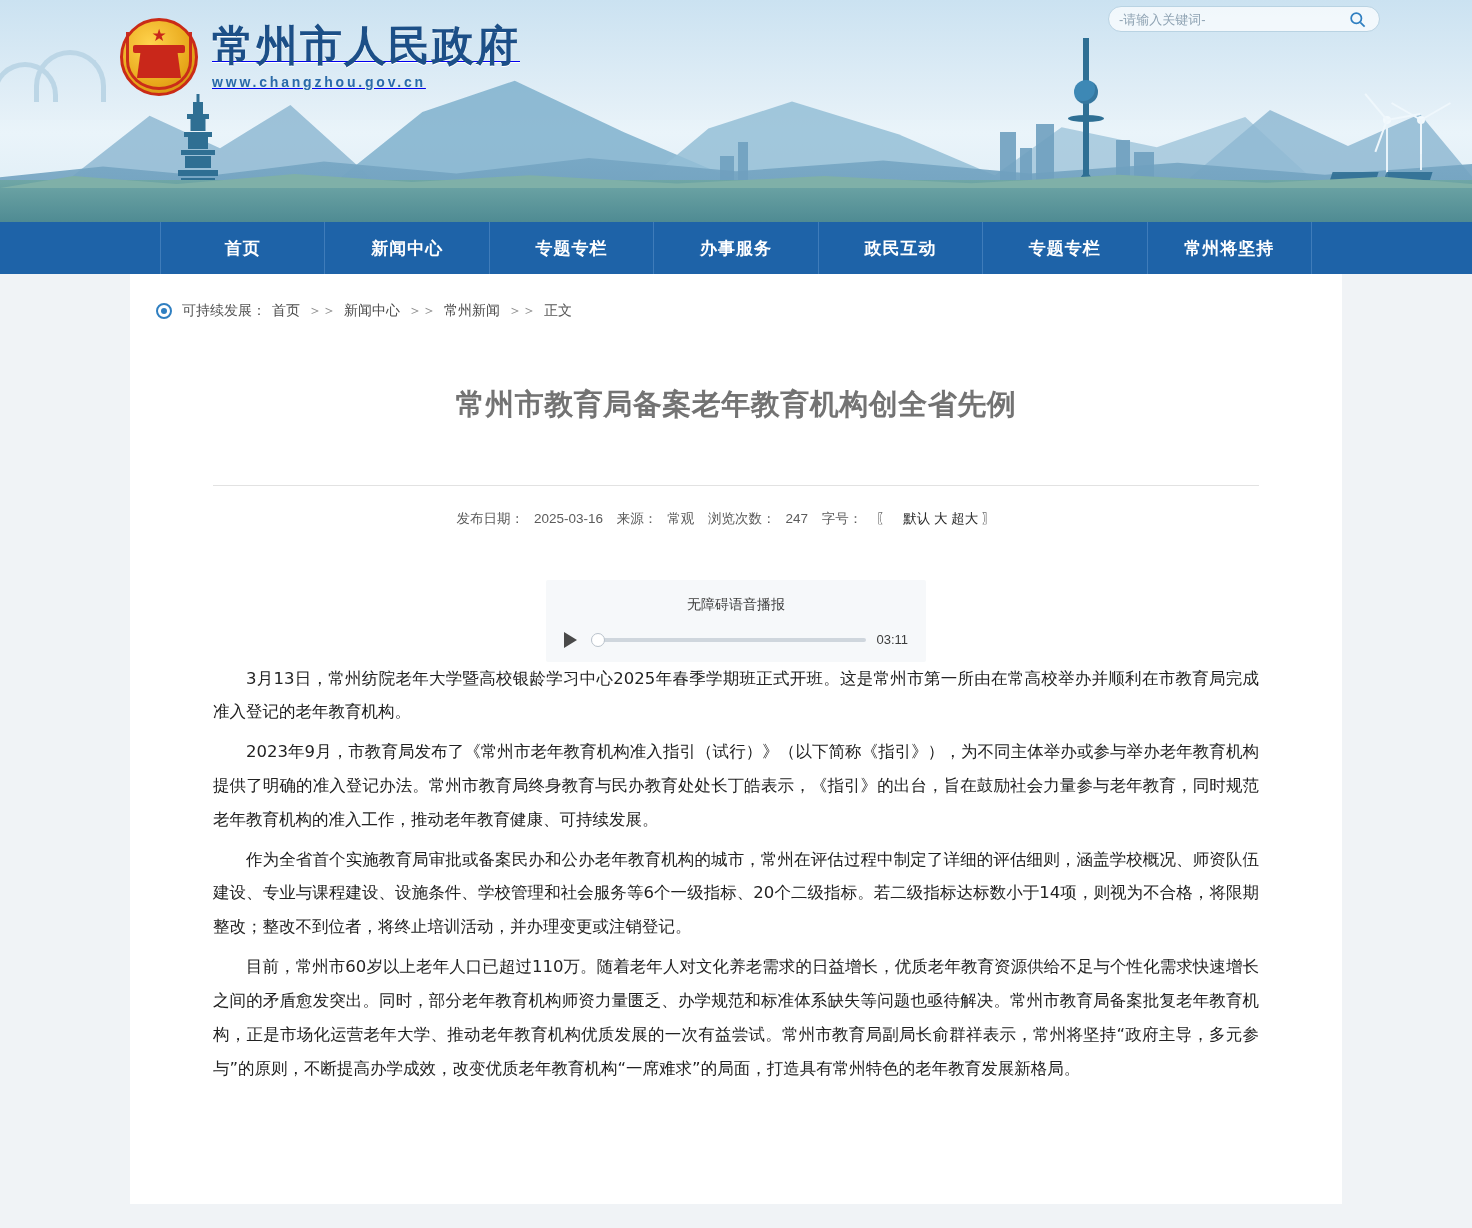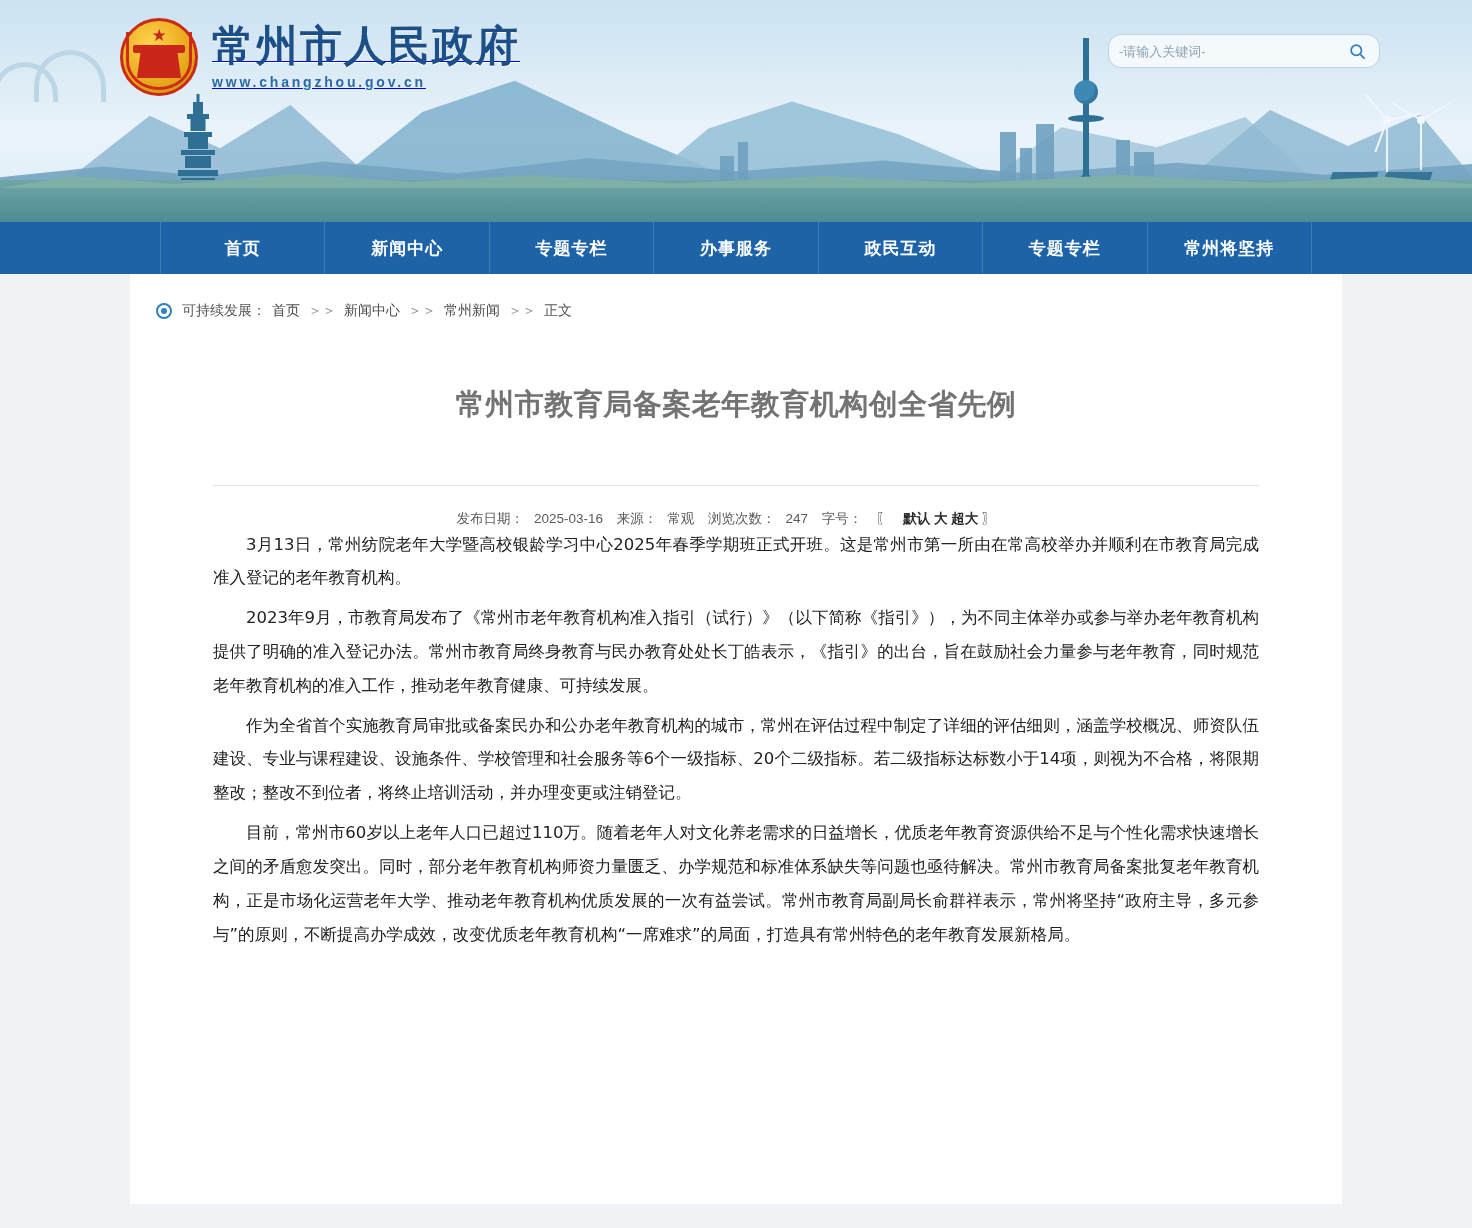--- a/index.html
+++ b/index.html
@@ -111,25 +111,25 @@
   .logo-title {
     font-size: 42px; font-weight: 700; color: #1c4f87; letter-spacing: 2px;
     text-shadow: 0 1px 0 #ffffff;
     font-family: "DejaVu Sans", sans-serif;
   }
   .logo-sub { margin-top: 8px; font-size: 14px; color: #2a6aa8; letter-spacing: 2.8px; font-weight: 700; }
 
   
   .search-wrap {
     position: absolute; right: 92px; top: 6px; z-index: 6;
-    width: 272px; height: 34px;
+    width: 272px; height: 26px;
     background: rgba(255,255,255,.72);
     border: 1px solid #b9d3e3;
     border-radius: 13px;
-    display: flex; align-items: center; margin-top: 28px;
+    display: flex; align-items: center;
   }
   .search-input {
     flex: 1; height: 100%; border: none; background: transparent; outline: none;
     padding: 0 10px; font-size: 13px; color: #5b7184;
     font-family: "Liberation Sans", sans-serif;
   }
   .search-input::placeholder { color: #8fa3b3; }
   .search-btn {
     width: 44px; height: 100%; border: none; background: transparent; cursor: pointer;
     display:flex; align-items:center; justify-content:center;
@@ -173,21 +173,21 @@
   .art-title {
     text-align: center; font-size: 29px; font-weight: 700; color: #737373;
     margin: 64px 0 0; letter-spacing: .5px; line-height: 1.4;
   }
   .meta-divider { border-top: 1px solid #e2e2e2; margin: 60px 0 0; }
   .meta {
     text-align: center; font-size: 13.5px; color: #5b5b5b; padding: 24px 0 0;
   }
   .meta span { margin-right: 10px; }
   .meta .fs-group { color:#2a2a2a; }
-  .meta .fs-group b { font-weight: 700; cursor: pointer; }
+  .meta .fs-group b { font-weight: 400; cursor: pointer; }
 
   .audio {
     width: 380px; margin: 52px auto 0; background: #f6f8fa; border-radius: 2px;
     padding: 16px 18px 14px;
   }
   .audio .label { text-align: center; font-size: 14px; color: #3d3d3d; }
   .audio .bar { display: flex; align-items: center; gap: 10px; margin-top: 18px; }
   .play {
     width: 0; height: 0; border-left: 13px solid #4a4a4a;
     border-top: 8px solid transparent; border-bottom: 8px solid transparent;
@@ -338,20 +338,30 @@
         <span>字号：</span>
         <span class="fs-group">
           <span>〖</span>
           <b>默认</b>
           <b>大</b>
           <b>超大</b>
           <span>〗</span>
         </span>
       </div>
 
+      <div class="audio">
+        <div class="label">无障碍语音播报</div>
+        <div class="bar">
+          <span class="play"></span>
+          <span class="track">
+            <span class="knob"></span>
+          </span>
+          <span class="time">03:11</span>
+        </div>
+      </div>
 
       <div class="body-text">
         <p>3月13日，常州纺院老年大学暨高校银龄学习中心2025年春季学期班正式开班。这是常州市第一所由在常高校举办并顺利在市教育局完成准入登记的老年教育机构。</p>
         <p>2023年9月，市教育局发布了《常州市老年教育机构准入指引（试行）》（以下简称《指引》），为不同主体举办或参与举办老年教育机构提供了明确的准入登记办法。常州市教育局终身教育与民办教育处处长丁皓表示，《指引》的出台，旨在鼓励社会力量参与老年教育，同时规范老年教育机构的准入工作，推动老年教育健康、可持续发展。</p>
         <p>作为全省首个实施教育局审批或备案民办和公办老年教育机构的城市，常州在评估过程中制定了详细的评估细则，涵盖学校概况、师资队伍建设、专业与课程建设、设施条件、学校管理和社会服务等6个一级指标、20个二级指标。若二级指标达标数小于14项，则视为不合格，将限期整改；整改不到位者，将终止培训活动，并办理变更或注销登记。</p>
         <p>目前，常州市60岁以上老年人口已超过110万。随着老年人对文化养老需求的日益增长，优质老年教育资源供给不足与个性化需求快速增长之间的矛盾愈发突出。同时，部分老年教育机构师资力量匮乏、办学规范和标准体系缺失等问题也亟待解决。常州市教育局备案批复老年教育机构，正是市场化运营老年大学、推动老年教育机构优质发展的一次有益尝试。常州市教育局副局长俞群祥表示，常州将坚持“政府主导，多元参与”的原则，不断提高办学成效，改变优质老年教育机构“一席难求”的局面，打造具有常州特色的老年教育发展新格局。</p>
       </div>
 
     </div>
   </div>

